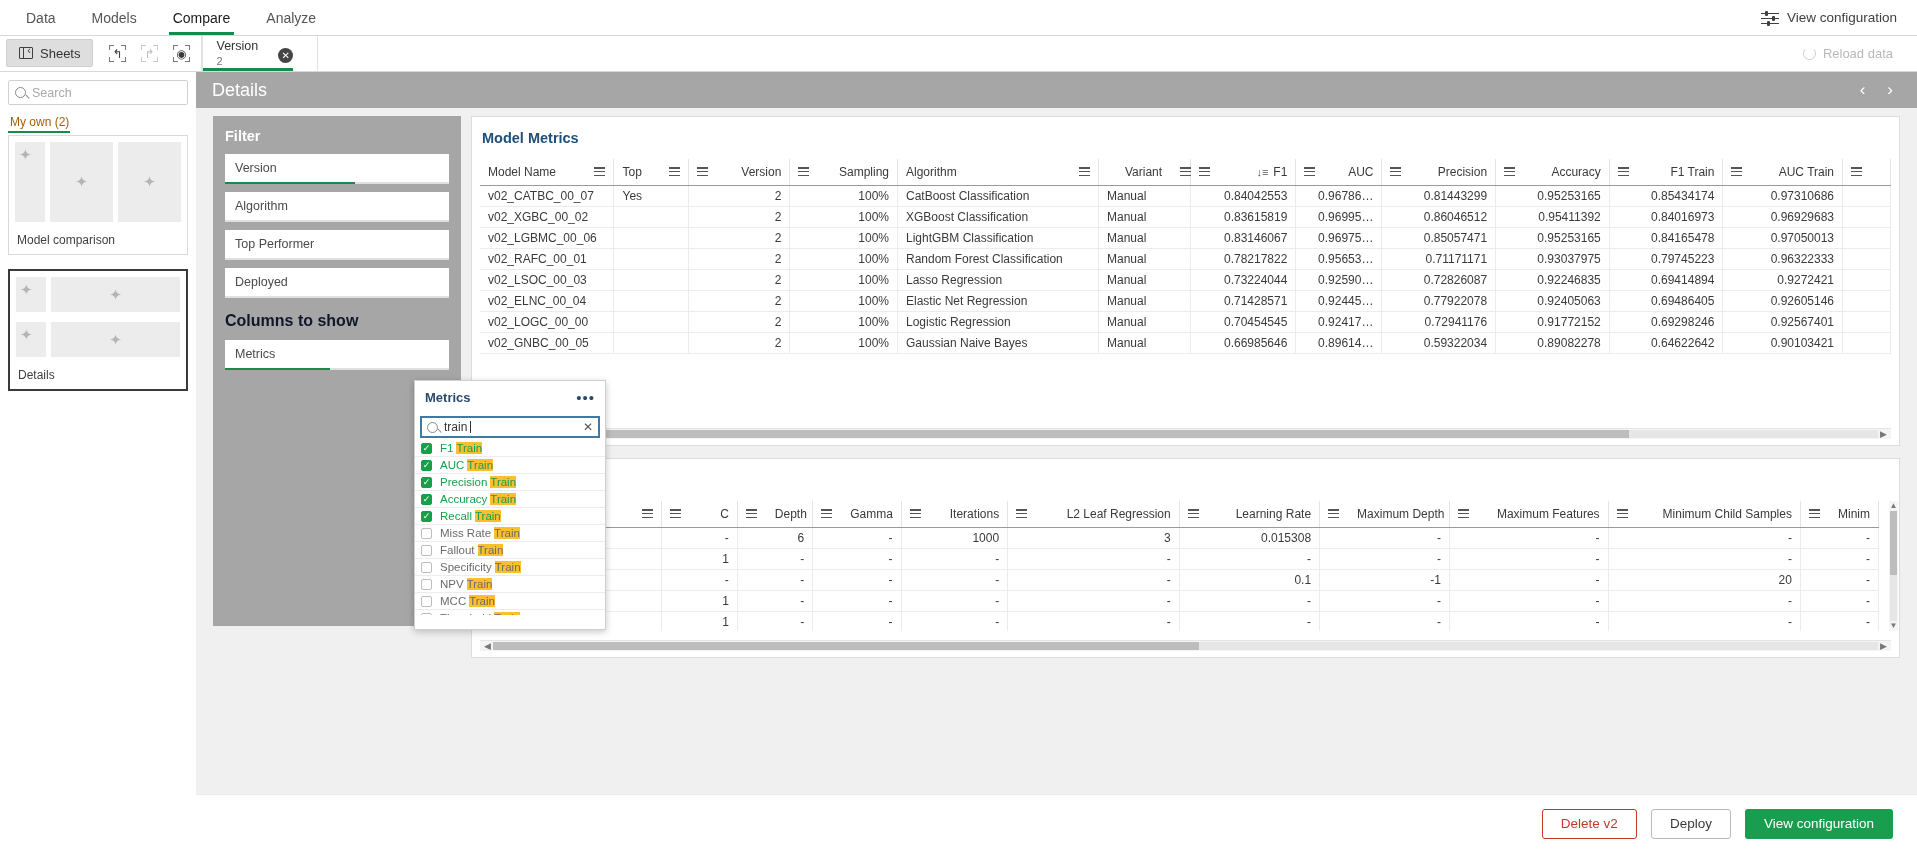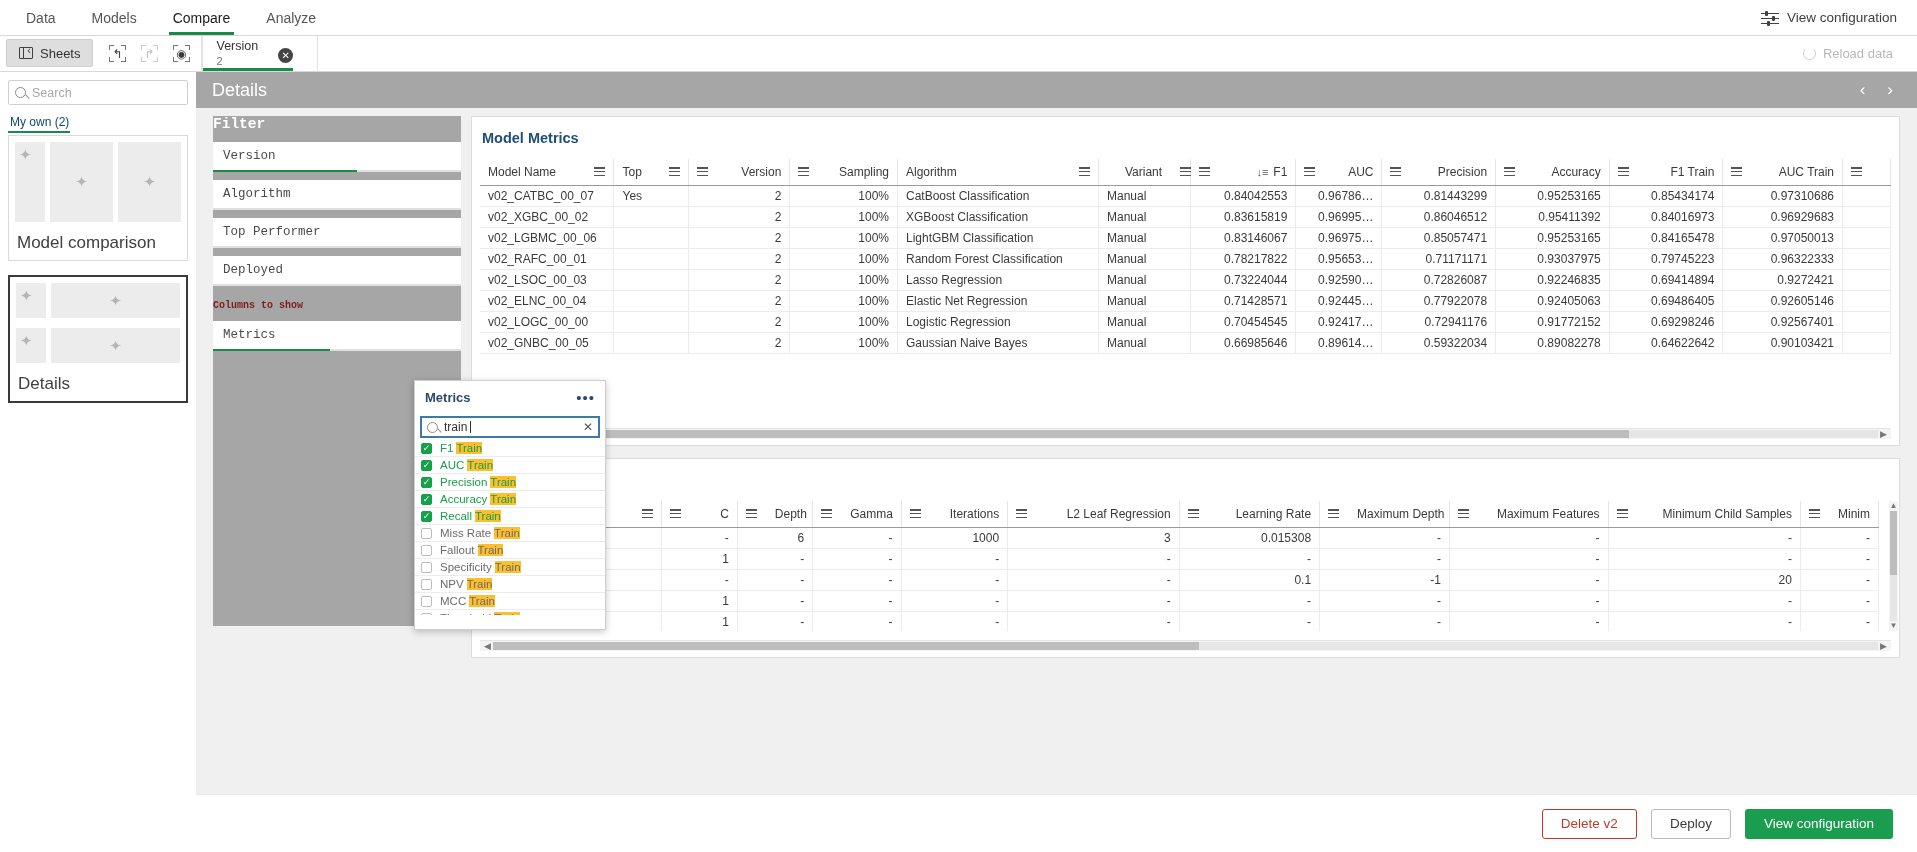--- a/index.html
+++ b/index.html
@@ -111,63 +111,63 @@
     padding:8px 8px 0 8px;
   }
   .search-box {
     height:25px; border:1px solid #d0d0d0; border-radius:2px;
     display:flex; align-items:center; padding:0 6px; gap:6px; background:#fff;
   }
   .search-box .ph { color:#a8a8a8; font-size:12.5px; }
   .mag { width:11px; height:11px; border:1.4px solid #8a8a8a; border-radius:50%; position:relative; flex:none;}
   .mag::after { content:""; position:absolute; width:4.5px; height:1.4px; background:#8a8a8a;
     right:-4px; bottom:0px; transform:rotate(45deg); }
-  .myown { font-size:12px; color:#0c4a6e; padding:10px 2px 6px 2px; position:relative; cursor:pointer;}
+  .myown { font-size:12px; color:#a16207; padding:10px 2px 6px 2px; position:relative; cursor:pointer;}
   .myown::after{content:"";position:absolute;left:0;right:118px;bottom:2px;height:2px;background:#1a8a4a;}
   .sheet-card {
     border:1px solid #d9d9d9; background:#fff; margin-bottom:14px; cursor:pointer;
   }
   .sheet-card.selected { border:2px solid #3a3a3a; }
   .sheet-thumb { height:92px; background:#fff; padding:6px; display:flex; gap:5px; }
   .thumb-cell { background:#ececec; flex:1; display:flex; align-items:center; justify-content:center; }
   .thumb-cell.narrow { flex:0 0 30px; align-items:flex-start; justify-content:flex-start; padding:4px;}
   .puzzle { font-size:15px; color:#b5b5b5; }
   .sheet-thumb.col { flex-direction:column; }
   .thumb-row { display:flex; gap:5px; flex:1; }
-  .sheet-label { font-size:17px; color:#404040; padding:5px 8px 7px 8px; border-top:0; }
+  .sheet-label { font-size:12px; color:#404040; padding:5px 8px 7px 8px; border-top:0; }
 
   
   .content-header {
     position:absolute; top:72px; left:196px; right:0; height:36px;
     background:#a6a6a6; display:flex; align-items:center; padding:0 16px;
   }
   .content-title { color:#fff; font-size:18px; }
   .ch-arrows { margin-left:auto; display:flex; gap:22px; color:#fff; font-size:17px; padding-right:8px;}
   .ch-arrows span { cursor:pointer; }
 
   
   .main {
     position:absolute; top:108px; left:196px; right:0; bottom:0;
     background:#f0f0f0;
   }
 
   
   .filter-panel {
     position:absolute; left:17px; top:8px; width:248px; height:510px;
-    background:#a6a6a6; padding:0;font-family:Liberation Mono, monospace;
+    background:#a6a6a6; padding:12px;
   }
   .fp-title { color:#fff; font-size:14.5px; font-weight:bold; margin-bottom:10px; }
   .fp-field {
     background:#fff; height:30px; margin-bottom:8px; position:relative;
     display:flex; align-items:center; padding:0 10px; cursor:pointer;
     border-bottom:2px solid #e0e0e0;
   }
   .fp-field span { font-size:12.5px; color:#4a4a4a; }
   .fp-bar { position:absolute; left:0; bottom:-2px; height:2px; background:#1a8a4a; }
-  .fp-title2 { color:#7f1d1d; font-size:10px; font-weight:bold; margin:14px 0 10px 0; }
+  .fp-title2 { color:#0f172a; font-size:16px; font-weight:bold; margin:14px 0 10px 0; }
 
   
   .metrics-dd {
     position:absolute; left:218px; top:272px; width:192px; height:250px;
     background:#fff; border:1px solid #cfcfcf; box-shadow:0 2px 7px rgba(0,0,0,.22);
     z-index:40; display:flex; flex-direction:column;
   }
   .mdd-head { display:flex; align-items:center; padding:9px 10px 7px 10px; }
   .mdd-head .t { font-size:13px; color:#2a4a6b; font-weight:bold; }
   .mdd-head .dots { margin-left:auto; color:#2a4a6b; letter-spacing:1px; font-size:15px; cursor:pointer; line-height:10px;}

